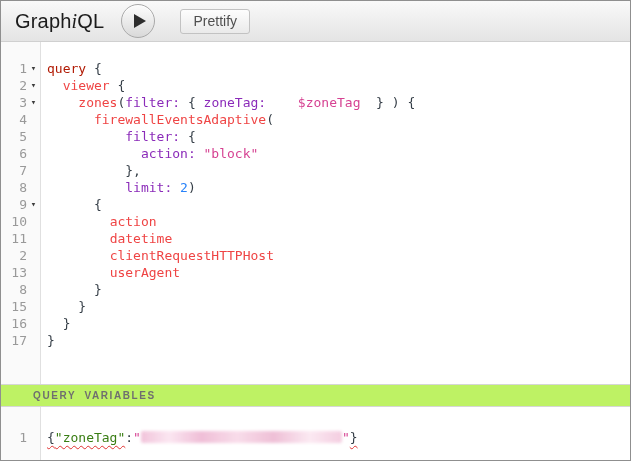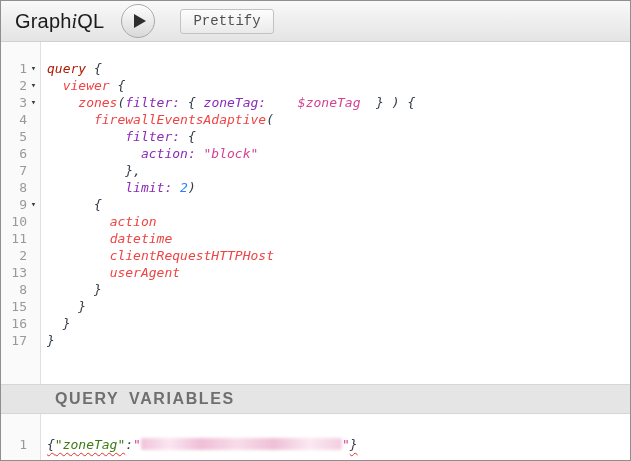--- a/index.html
+++ b/index.html
@@ -38,21 +38,21 @@
     cursor:pointer; flex:none;
     box-shadow:0 1px 0 rgba(255,255,255,.7) inset;
   }
   .play {
     width:0; height:0; margin-left:4px;
     border-top:7px solid transparent;
     border-bottom:7px solid transparent;
     border-left:12px solid #2d2d2d;
   }
   .tbtn {
-    font-family:Liberation Mono, monospace;
+    font-family:Liberation Sans, sans-serif;
     font-size:14px; color:#4f4f4f;
     background:linear-gradient(#fdfdfd,#eaeaea);
     border:1px solid #c2c2c2; border-radius:3px;
     padding:3px 12px; height:25px;
     margin-right:9px; cursor:pointer; white-space:nowrap;
   }
 
   
   .editor {
     display:flex; background:#fff; overflow:hidden;
@@ -64,21 +64,21 @@
   .gutter {
     width:40px; flex:none;
     background:#fafafa;
     border-right:1px solid #e0e0e0;
   }
   .editor.query .gutter, .editor.query .code { padding-top:18px; }
   .editor.vars  .gutter, .editor.vars  .code { padding-top:22px; }
   .grow { display:flex; height:17px; }
   .ln { flex:0 0 26px; text-align:right; color:#999; }
   .fold { flex:0 0 13px; text-align:center; font-size:9px; line-height:17px; color:#3c3c3c; cursor:pointer; }
-  .code { flex:1; padding-left:6px; white-space:pre; cursor:text;font-style:italic; }
+  .code { flex:1; padding-left:6px; white-space:pre; cursor:text; }
   .cline { height:17px; }
 
   
   .tok-kw   { color:#B11A04; }
   .tok-prop { color:#ef4444; }
   .tok-attr { color:#8B2BB9;text-align:center; }
   .tok-var  { color:#D64292;margin-left:16px; }
   .tok-str  { color:#D64292; }
   .tok-num  { color:#2882F9; }
   .tok-punc { color:#343d46; }
@@ -95,25 +95,25 @@
   .redacted {
     display:inline-block; width:201px; height:12px;
     vertical-align:-1px; border-radius:2px;
     filter:blur(1.7px); opacity:.9;
     background:linear-gradient(90deg,#f0bed7 0%,#fbe4f0 14%,#eeb8d3 30%,#f8d9e8 48%,#edb9d2 66%,#fbe7f1 84%,#f3c8dd 100%);
   }
 
   
   .varbar {
     flex:none;
-    background:#e5e5e5;
+    background:#bef264;
     border-top:1px solid #d6d6d6;
     border-bottom:1px solid #d6d6d6;
-    padding:5px 0 5px 54px;
-    font-size:16px; font-weight:bold;
+    padding:5px 0 5px 32px;
+    font-size:10px; font-weight:bold;
     color:#6f6f6f;
     letter-spacing:1.6px; word-spacing:4px;
     cursor:row-resize;
     user-select:none;
   }
 </style>
 </head>
 <body>
 
 <div class="window">

